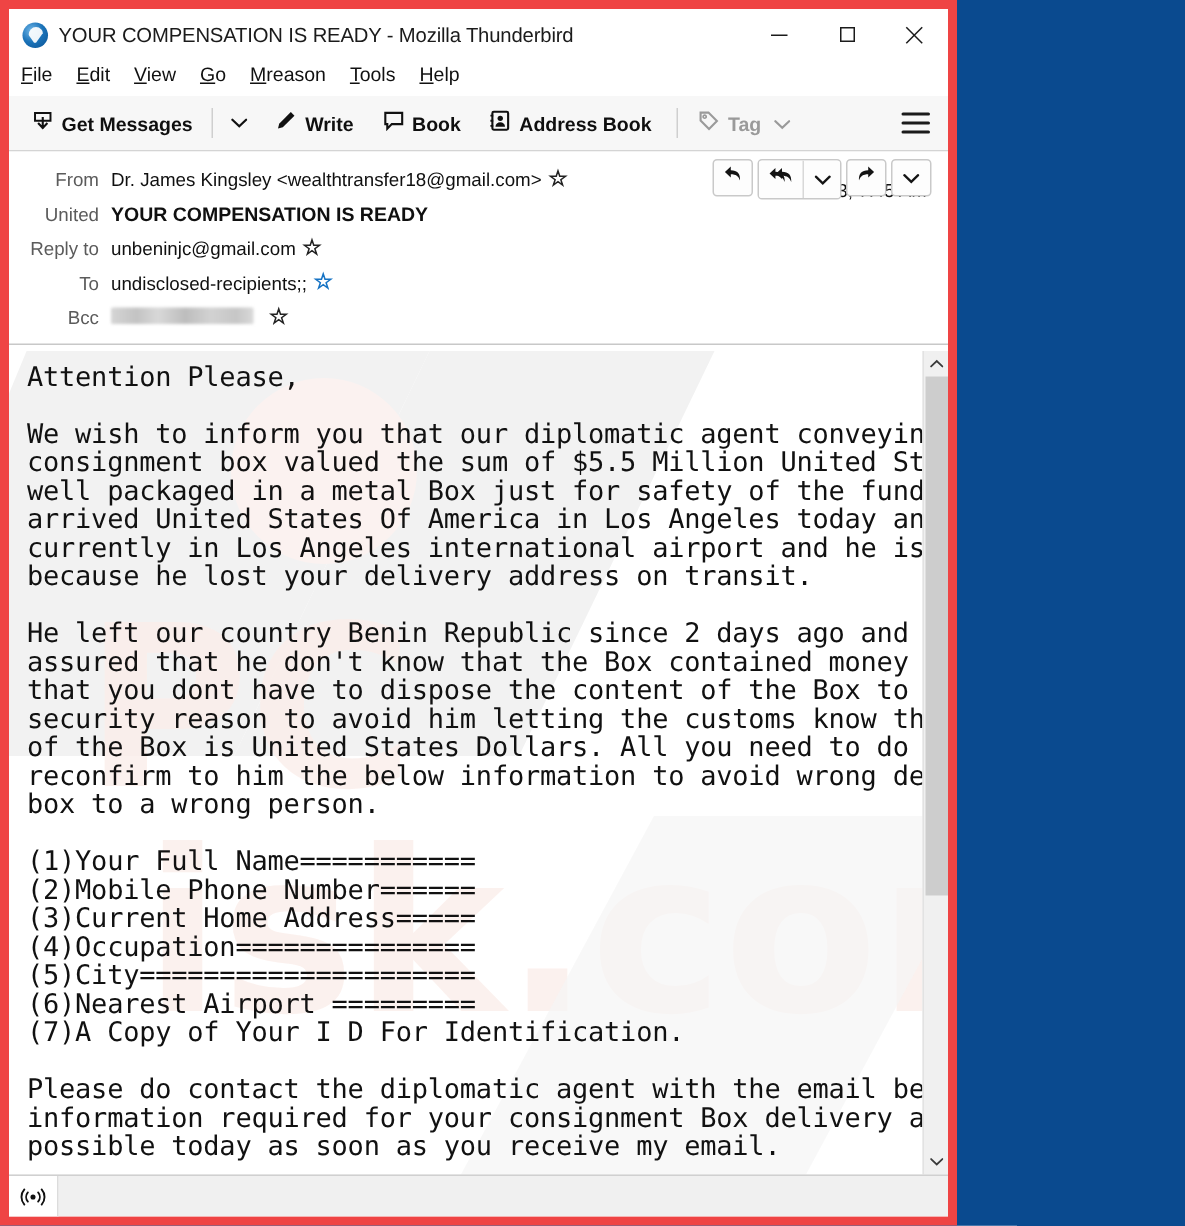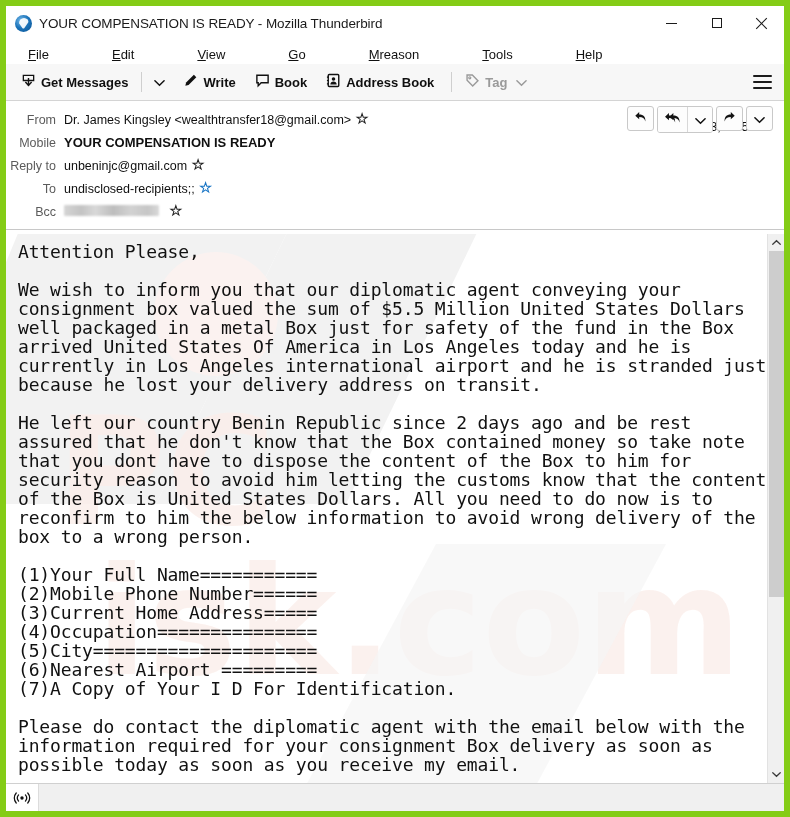--- a/index.html
+++ b/index.html
@@ -13,24 +13,24 @@
     height: 817px;
     overflow: hidden;
     font-family: "Liberation Sans", sans-serif;
     -webkit-font-smoothing: antialiased;
   }
 
   
   #window-frame {
     position: absolute;
     left: 0; top: 0;
-    width: 790px;
+    width: 638px;
     height: 817px;
     box-sizing: border-box;
-    background: #84cc16;
+    background: #ef4444;
     padding: 6px 6px 6px 6px;
   }
   #window-inner {
     position: relative;
     width: 100%;
     height: 100%;
     background: #ffffff;
     box-sizing: border-box;
     overflow: hidden;
   }
@@ -96,24 +96,23 @@
     background: #1b1b1b;
   }
   .cap-close::before { transform: rotate(45deg); }
   .cap-close::after  { transform: rotate(-45deg); }
 
   
   #menubar {
     height: 24px;
     background: #ffffff;
     display: flex;
-    align-items: flex-end;
-    padding-left: 14px;
-    box-sizing: border-box;
-    gap: 47px;
+    align-items: flex-start;
+    padding-left: 0;
+    box-sizing: border-box;
   }
   .menu-item {
     font-size: 13px;
     color: #111111;
     padding: 2px 8px;
     cursor: default;
     white-space: nowrap;
   }
   .menu-item u { text-decoration: underline; }
 
@@ -167,21 +166,21 @@
   #msg-header {
     background: #ffffff;
     border-bottom: 1px solid #c8c8c8;
     padding: 7px 0 6px 0;
     position: relative;
   }
   .hdr-row {
     display: flex;
     align-items: center;
     min-height: 21px;
-    padding: 1px 0;
+    padding: 1px 10px;
   }
   .hdr-label {
     width: 58px;
     flex: none;
     text-align: right;
     padding-right: 8px;
     font-size: 12.5px;
     color: #5b5b5b;
     box-sizing: border-box;
   }
@@ -447,21 +446,21 @@
 
       <div class="hdr-row">
         <div class="hdr-label">From</div>
         <div class="hdr-value">
           <span>Dr. James Kingsley &lt;wealthtransfer18@gmail.com&gt;</span>
           <span class="star">★</span>
         </div>
       </div>
 
       <div class="hdr-row">
-        <div class="hdr-label">Mobile</div>
+        <div class="hdr-label">United</div>
         <div class="hdr-value bold">
           <span>YOUR COMPENSATION IS READY</span>
         </div>
       </div>
 
       <div class="hdr-row">
         <div class="hdr-label">Reply to</div>
         <div class="hdr-value">
           <span>unbeninjc@gmail.com</span>
           <span class="star">★</span>

